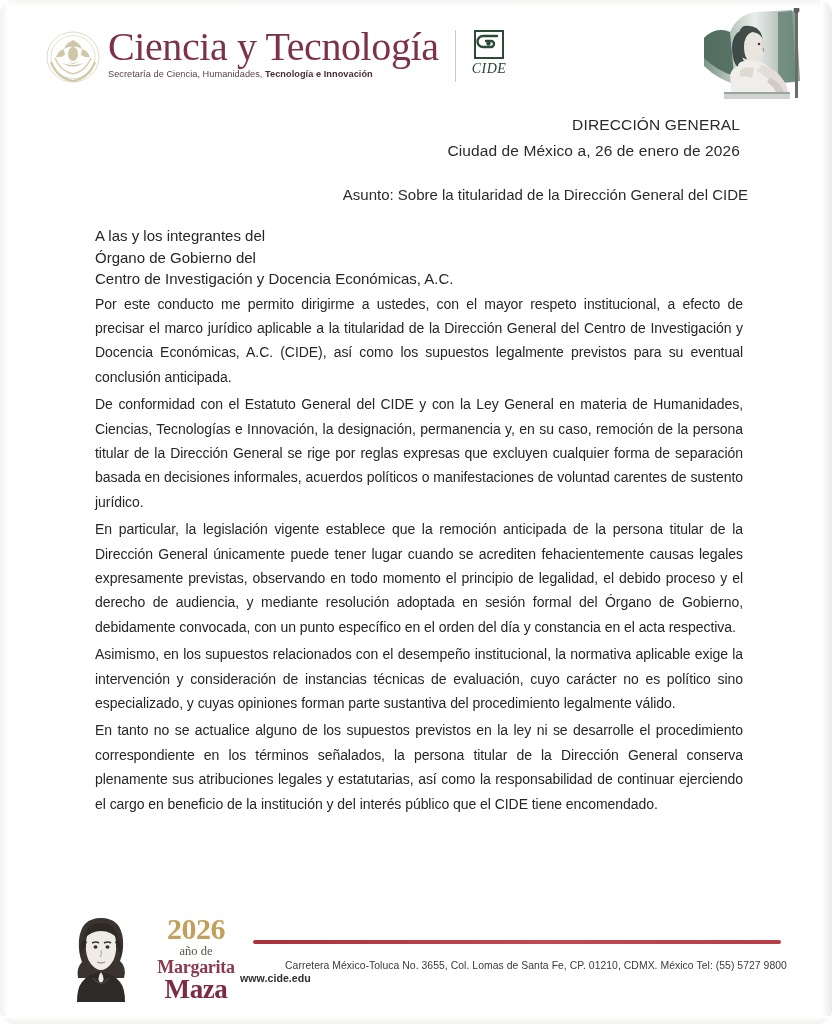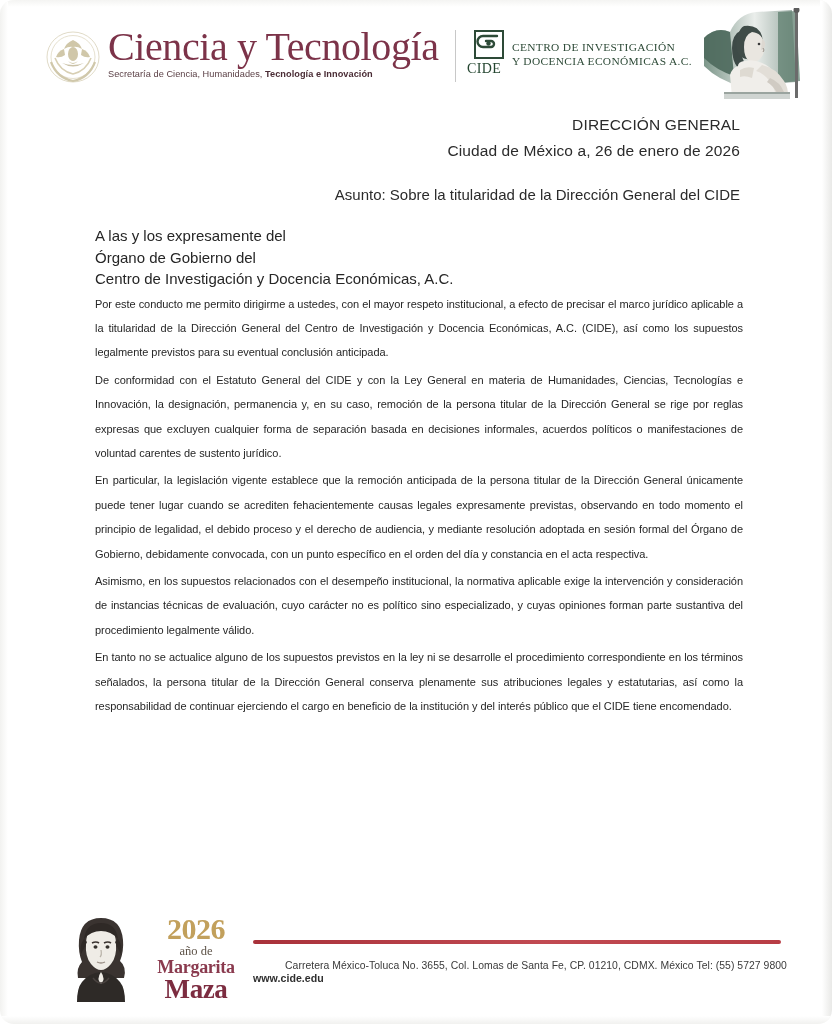--- a/index.html
+++ b/index.html
@@ -99,21 +99,22 @@
     width: 1px;
     height: 52px;
     background: #c8c8c8;
   }
 
   .cide-logo {
     position: absolute;
     left: 467px;
     top: 30px;
     width: 44px;
-    text-align: left;
+    text-align: center;
+    font-style: italic;
   }
   .cide-mark {
     width: 32px; height: 30px;
     margin: 0 auto;
   }
   .cide-word {
     font-family: "Liberation Serif", serif;
     font-size: 14px;
     color: #23452f;
     letter-spacing: 0.4px;
@@ -151,21 +152,21 @@
     font-size: 15.5px;
     letter-spacing: 0.15px;
   }
   .meta-line2 {
     font-size: 15.5px;
     margin-top: 8px;
     letter-spacing: 0.1px;
   }
   .asunto {
     position: absolute;
-    right: 92px;
+    right: 84px;
     top: 186px;
     font-size: 15px;
     color: #2b2b2b;
     text-align: right;
   }
 
   
   .body-wrap {
     position: absolute;
     left: 95px;
@@ -176,21 +177,21 @@
   .addressee {
     font-size: 15px;
     line-height: 21.5px;
   }
   .presente {
     font-size: 15px;
     margin-top: 21px;
     line-height: 21px;
   }
   p.para {
-    font-size: 11px;
+    font-size: 14px;
     line-height: 24.4px;
     text-align: justify;
     margin: 0;
     letter-spacing: -0.05px;
   }
   p.para.tight { margin-top: 2px; }
   p.para.gap   { margin-top: 3px; }
 
   
   .footer {
@@ -262,21 +263,21 @@
     left: 253px;
     top: 52px;
     font-size: 10.4px;
     color: #3a3a3a;
     line-height: 15px;
     letter-spacing: 0.05px;
     padding-left: 32px;
   }
   .footer-url {
     position: absolute;
-    left: 253px;
+    left: 240px;
     top: 66px;
     font-size: 10.6px;
     font-weight: bold;
     color: #2f2f2f;
     letter-spacing: 0.05px;
   }
 </style>
 </head>
 <body>
 
@@ -321,24 +322,20 @@
       <div class="cide-mark">
         <svg viewBox="0 0 32 30" width="32" height="30">
           <rect x="2" y="1" width="28" height="27" fill="none" stroke="#2d4a37" stroke-width="2"></rect>
           <path d="M24 6 h-14 a5 5 0 0 0 0 11 h8 a3 3 0 0 0 0 -6 h-5" fill="none" stroke="#2d4a37" stroke-width="2.4" stroke-linecap="round"></path>
           <circle cx="15.5" cy="13.5" r="2.2" fill="#2d4a37"></circle>
         </svg>
       </div>
       <div class="cide-word">CIDE</div>
     </div>
 
-    <div class="cide-text">
-      <div>CENTRO DE INVESTIGACIÓN</div>
-      <div>Y DOCENCIA ECONÓMICAS A.C.</div>
-    </div>
 
     <div class="flag-art">
       <svg viewBox="0 0 128 96" width="128" height="96">
         <defs>
           <linearGradient id="flagg" x1="0" y1="0" x2="1" y2="0">
             <stop offset="0" stop-color="#6d8a7c"></stop>
             <stop offset="0.55" stop-color="#e8ece9"></stop>
             <stop offset="1" stop-color="#8a9e95"></stop>
           </linearGradient>
         </defs>
@@ -371,21 +368,21 @@
   </div>
 
   <div class="meta">
     <div class="meta-line1">DIRECCIÓN GENERAL</div>
     <div class="meta-line2">Ciudad de México a, 26 de enero de 2026</div>
   </div>
   <div class="asunto">Asunto: Sobre la titularidad de la Dirección General del CIDE</div>
 
   <div class="body-wrap">
     <div class="addressee">
-      <div>A las y los expresamente del</div>
+      <div>A las y los integrantes del</div>
       <div>Órgano de Gobierno del</div>
       <div>Centro de Investigación y Docencia Económicas, A.C.</div>
     </div>
 
 
     <p class="para tight">Por este conducto me permito dirigirme a ustedes, con el mayor respeto institucional, a efecto de precisar el marco jurídico aplicable a la titularidad de la Dirección General del Centro de Investigación y Docencia Económicas, A.C. (CIDE), así como los supuestos legalmente previstos para su eventual conclusión anticipada.</p>
     <p class="para gap">De conformidad con el Estatuto General del CIDE y con la Ley General en materia de Humanidades, Ciencias, Tecnologías e Innovación, la designación, permanencia y, en su caso, remoción de la persona titular de la Dirección General se rige por reglas expresas que excluyen cualquier forma de separación basada en decisiones informales, acuerdos políticos o manifestaciones de voluntad carentes de sustento jurídico.</p>
     <p class="para gap">En particular, la legislación vigente establece que la remoción anticipada de la persona titular de la Dirección General únicamente puede tener lugar cuando se acrediten fehacientemente causas legales expresamente previstas, observando en todo momento el principio de legalidad, el debido proceso y el derecho de audiencia, y mediante resolución adoptada en sesión formal del Órgano de Gobierno, debidamente convocada, con un punto específico en el orden del día y constancia en el acta respectiva.</p>
     <p class="para gap">Asimismo, en los supuestos relacionados con el desempeño institucional, la normativa aplicable exige la intervención y consideración de instancias técnicas de evaluación, cuyo carácter no es político sino especializado, y cuyas opiniones forman parte sustantiva del procedimiento legalmente válido.</p>
     <p class="para gap">En tanto no se actualice alguno de los supuestos previstos en la ley ni se desarrolle el procedimiento correspondiente en los términos señalados, la persona titular de la Dirección General conserva plenamente sus atribuciones legales y estatutarias, así como la responsabilidad de continuar ejerciendo el cargo en beneficio de la institución y del interés público que el CIDE tiene encomendado.</p>

